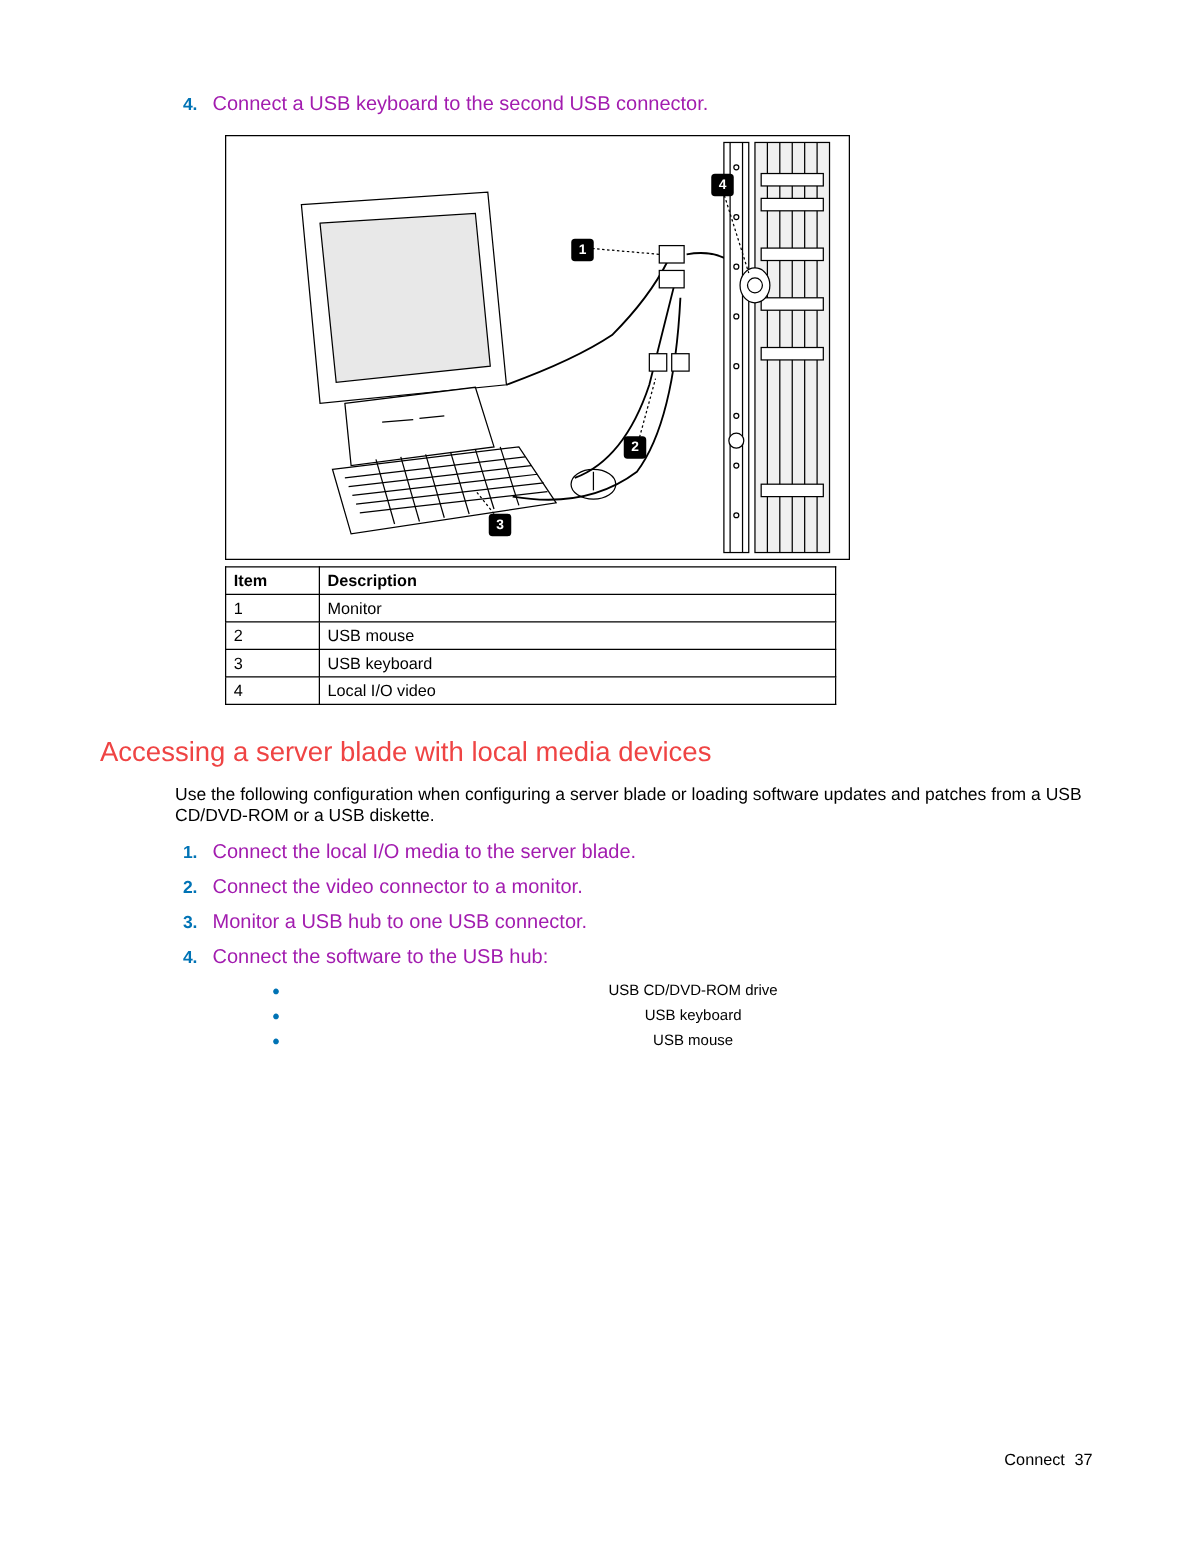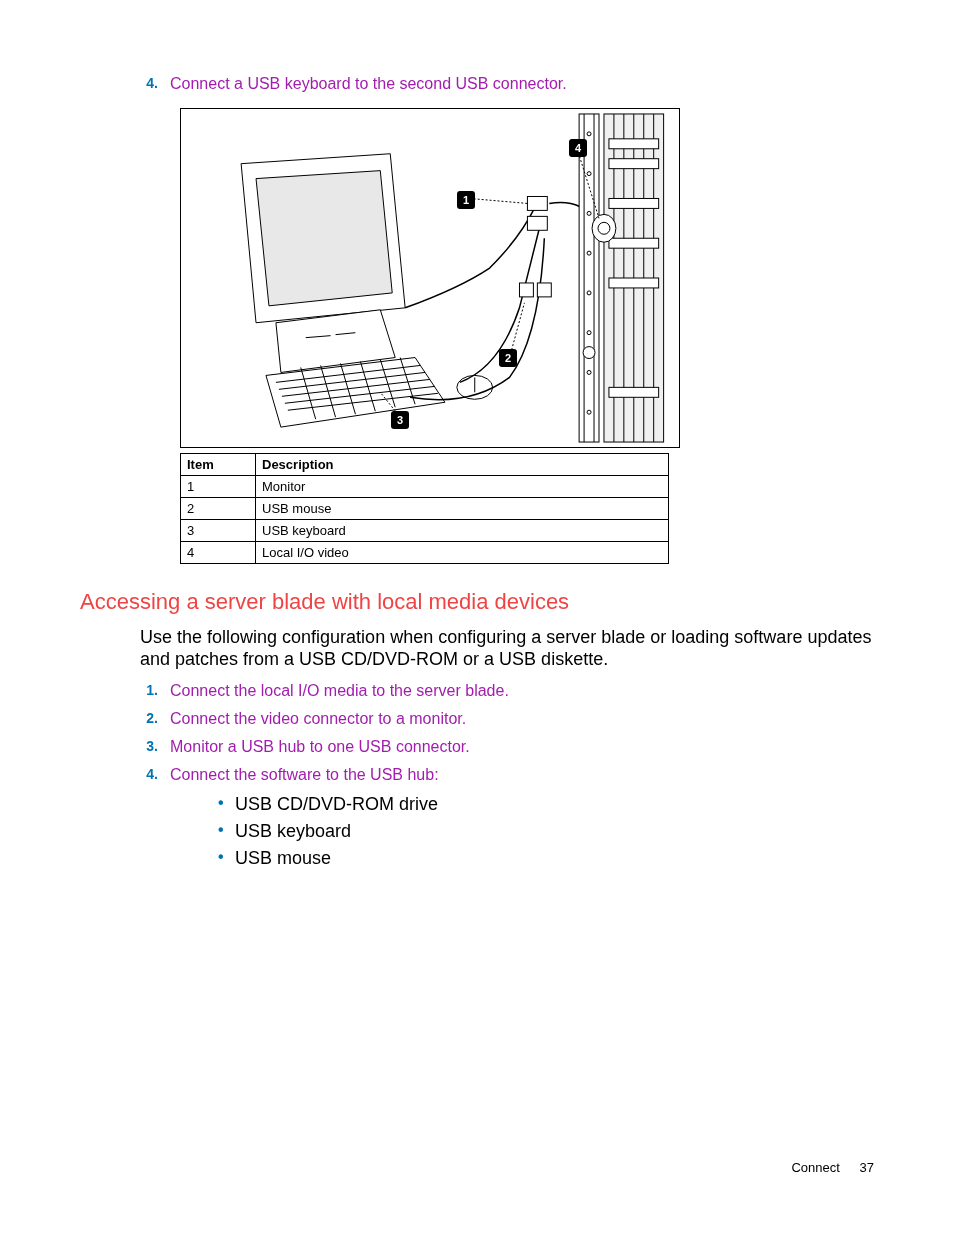--- a/index.html
+++ b/index.html
@@ -79,53 +79,54 @@
     .items-table td:first-child {
       width: 75px;
     }
     .section-heading {
       color: #ef4444;
       font-size: 22px;
       font-weight: normal;
       margin: 25px 0 12px 0;
     }
     .section-text {
-      font-size: 18px;
+      font-size: 14px;
       margin: 0 0 12px 60px;
       line-height: 1.2;
     }
     .steps-list {
       margin-left: 60px;
     }
     .sub-list {
       margin-left: 70px;
       list-style: none;
     }
     .sub-list li {
-      font-size: 18px;
+      font-size: 12px;
       margin-bottom: 6px;
       position: relative;
       padding-left: 25px;
+      text-align: center;
     }
     .sub-list li::before {
       content: "•";
       color: #0073b5;
       font-weight: bold;
       position: absolute;
       left: 8px;
       font-size: 16px;
     }
     .footer {
       position: absolute;
       bottom: 60px;
       right: 80px;
       font-size: 13px;
     }
     .page-num {
-      margin-left: 16px;
+      margin-left: 4px;
       text-align: right;
     }
   </style>
 </head>
 <body>
 
 <div class="content">
   <div class="step-item">
     <div class="step-number">4.</div>
     <div class="step-text">Connect a USB keyboard to the second USB connector.</div>

